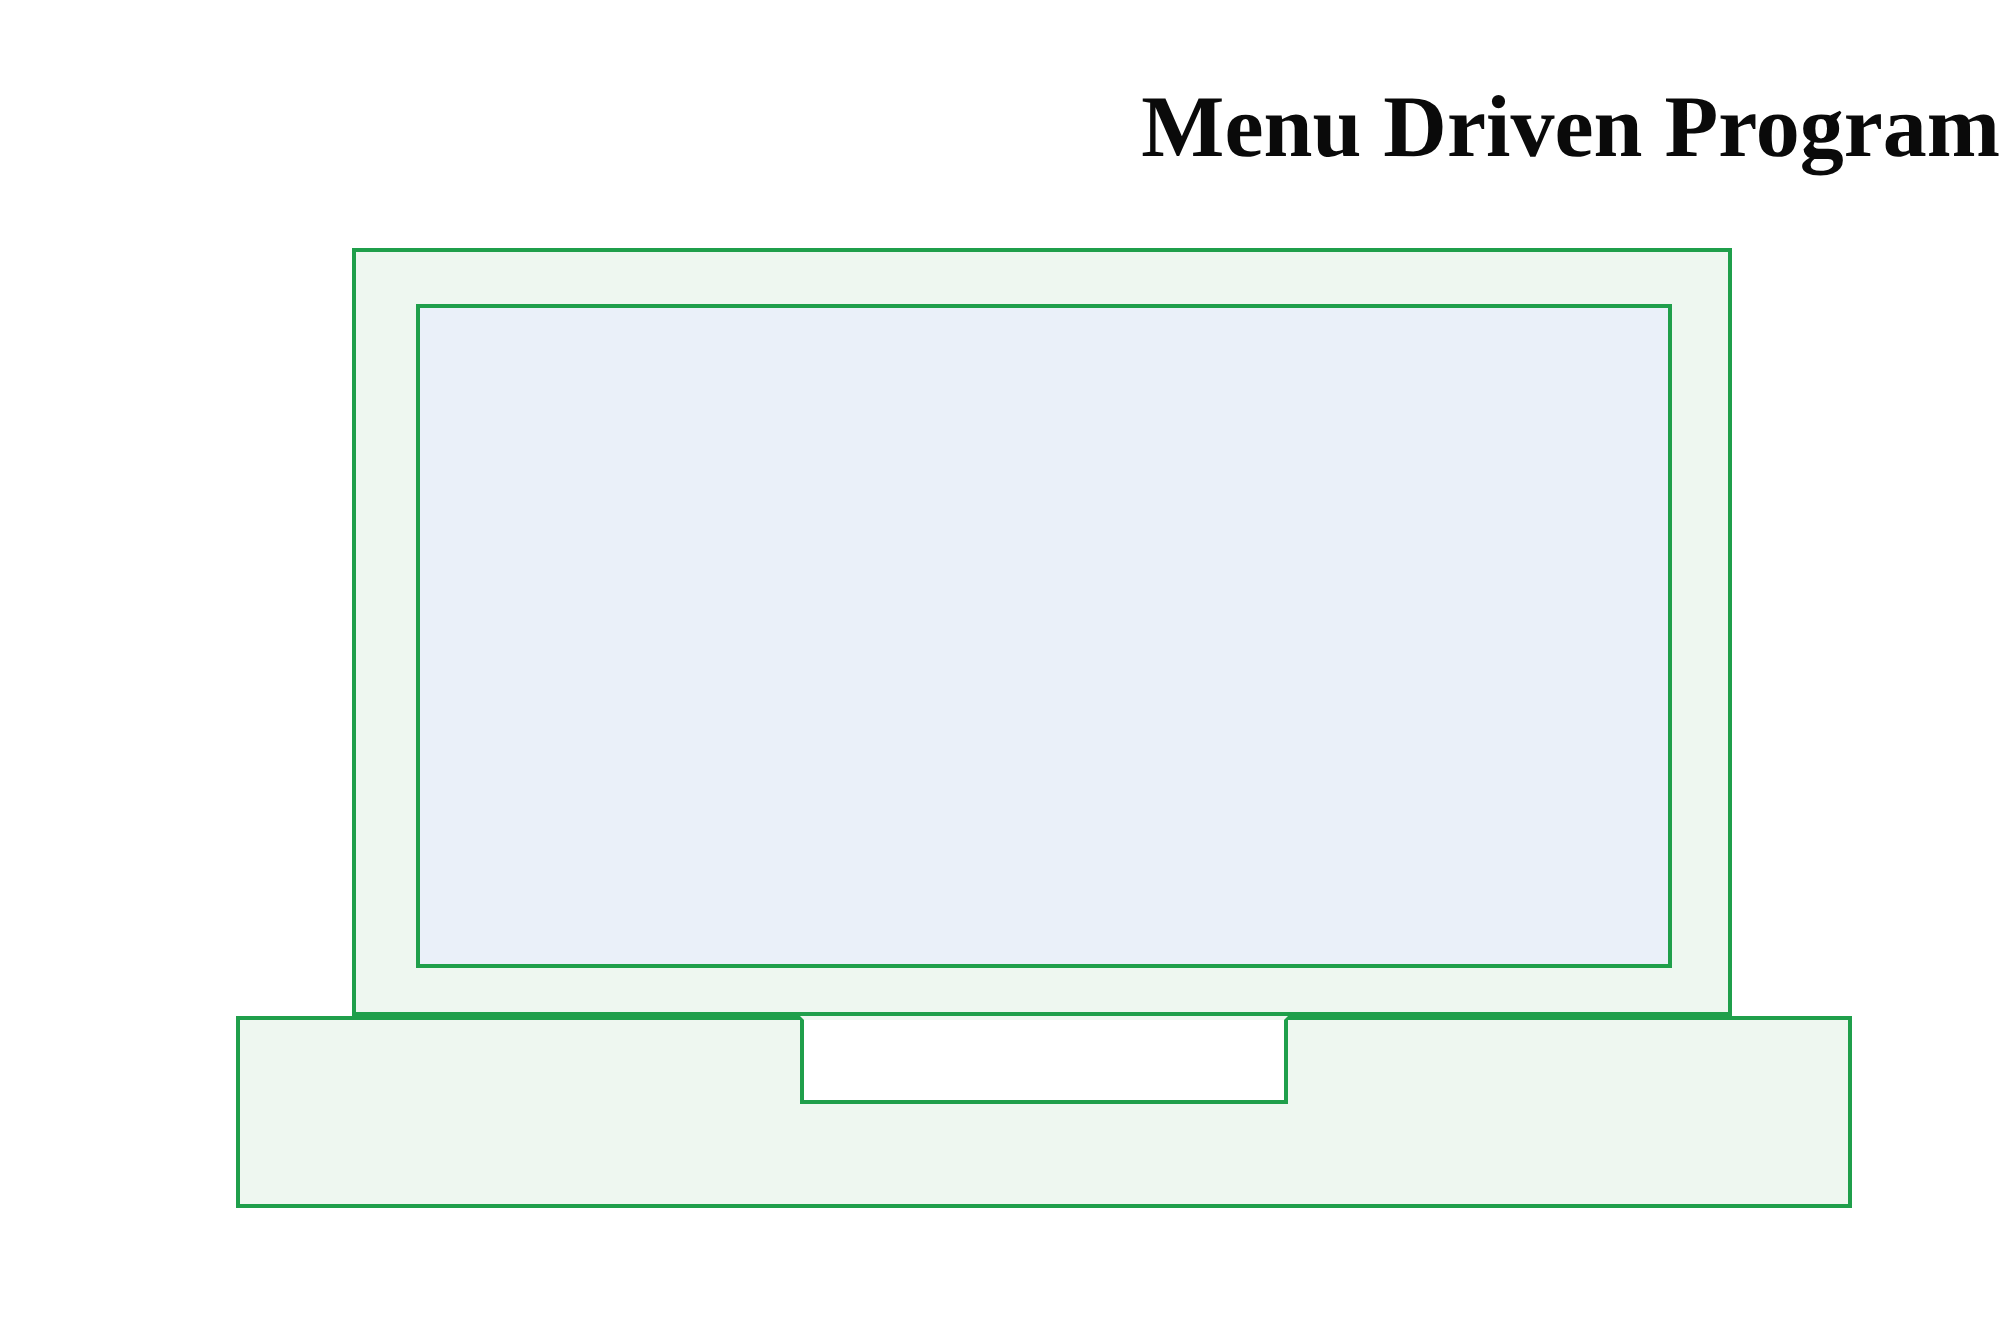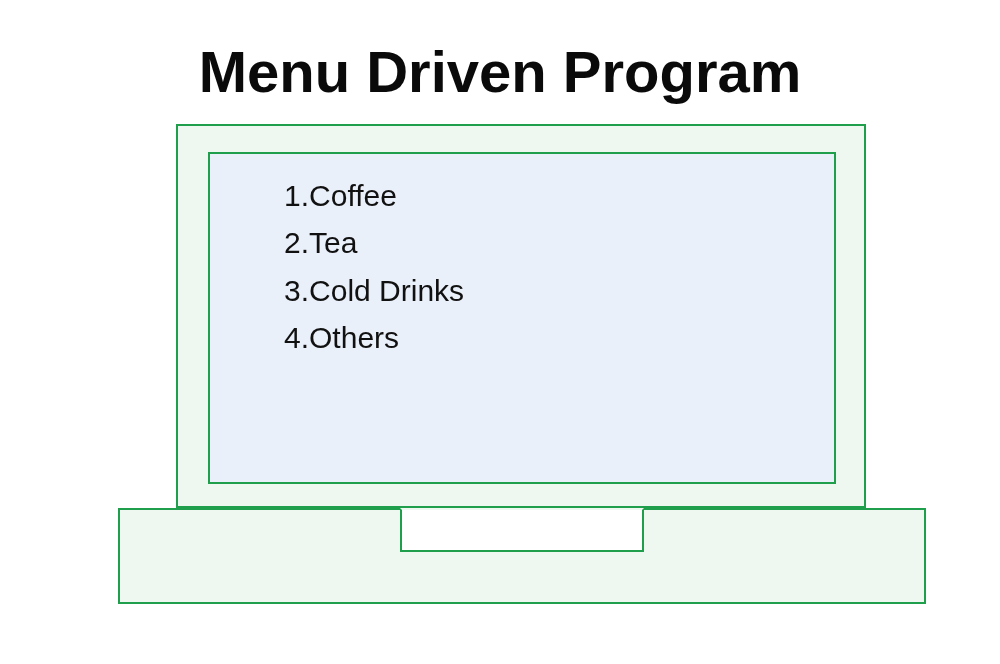--- a/index.html
+++ b/index.html
@@ -12,24 +12,25 @@
       height: 664px;
       background: #ffffff;
       font-family: -apple-system, BlinkMacSystemFont, 'Segoe UI', Helvetica, Arial, sans-serif;
       position: relative;
     }
     .page-title {
       position: absolute;
       top: 38px;
       left: 0;
       width: 100%;
-      text-align: center;
-      font-size: 58px;
+      text-align: right;
+      font-size: 44px;
       font-weight: 700;
       color: #0a0a0a;
+      font-family: Liberation Serif, serif;
     }
     .laptop-screen {
       position: absolute;
       top: 124px;
       left: 176px;
       width: 690px;
       height: 384px;
       border: 2px solid #1f9f4b;
       background: #eef7f0;
     }
@@ -79,23 +80,17 @@
       background: #ffffff;
     }
   </style>
 </head>
 <body>
 
 <h1 class="page-title">Menu Driven Program</h1>
 
 <div class="laptop-screen">
   <div class="screen-inner">
-    <ul class="menu-list">
-      <li><span>1.</span><span>Coffee</span></li>
-      <li><span>2.</span><span>Tea</span></li>
-      <li><span>3.</span><span>Cold Drinks</span></li>
-      <li><span>4.</span><span>Others</span></li>
-    </ul>
   </div>
 </div>
 
 <div class="laptop-base"></div>
 <div class="laptop-touchpad"></div>
 
 </body></html>

